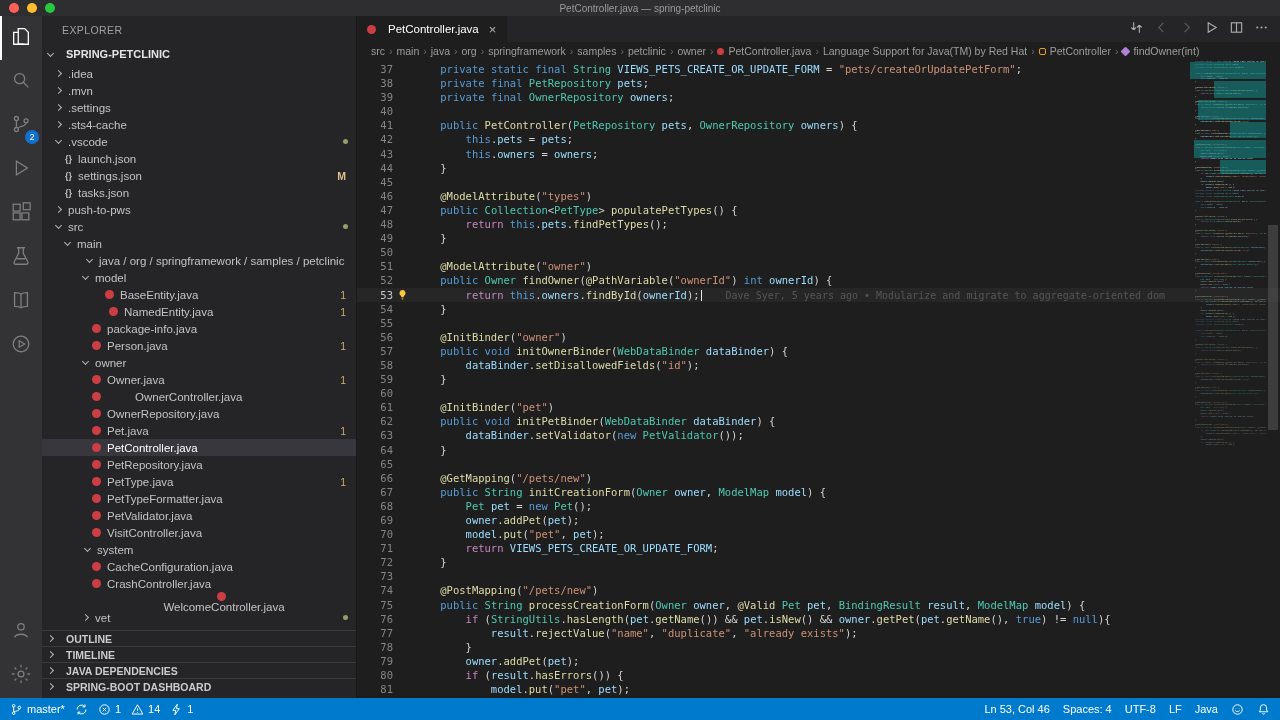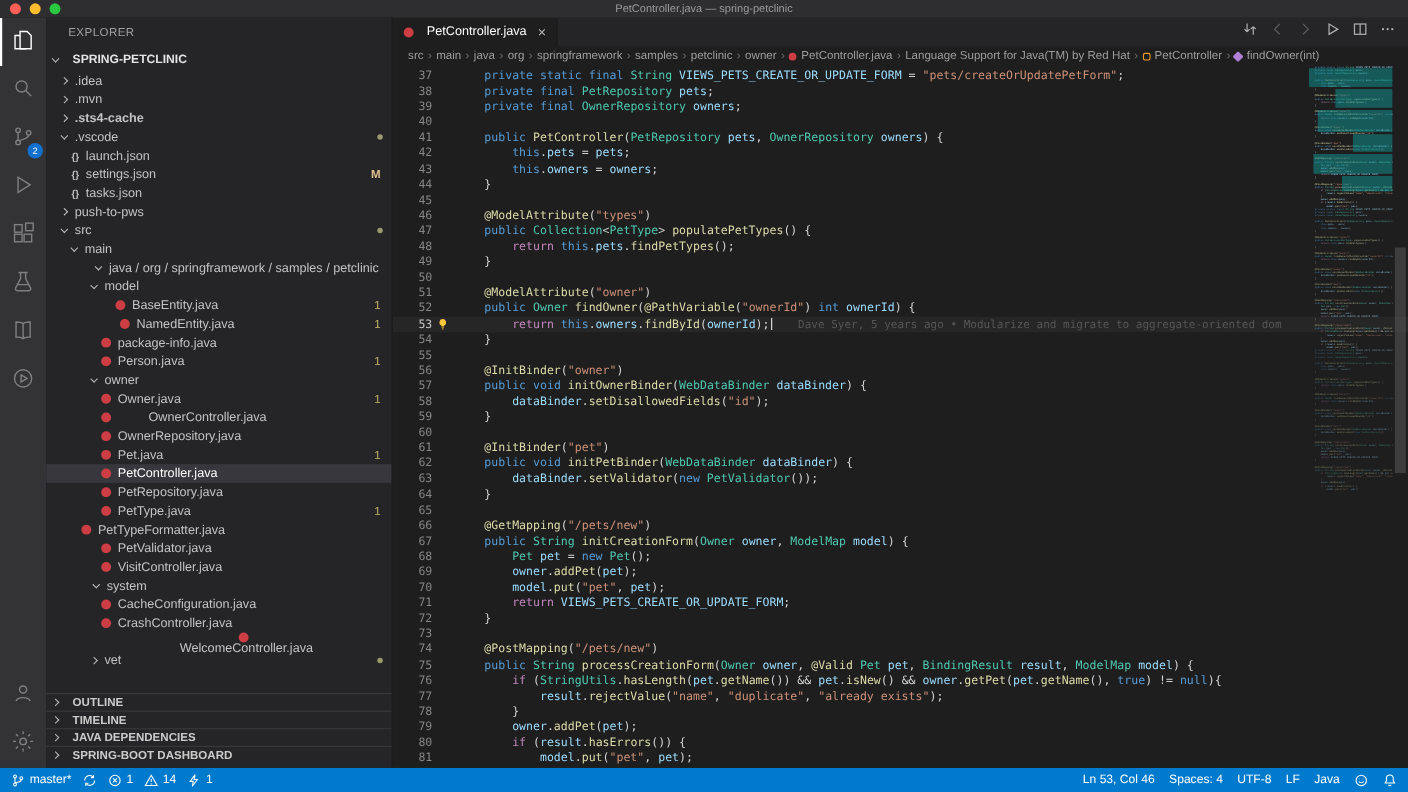--- a/index.html
+++ b/index.html
@@ -169,21 +169,25 @@
     </div>
     <div class="tree">
         <div class="trow" style="padding-left: 14px;">
           <span class="chev col"></span>
           <span>.idea</span>
         </div>
         <div class="trow" style="padding-left: 14px;">
           <span class="chev col"></span>
           <span>.mvn</span>
         </div>
-        <div class="trow" style="padding-left: 14px; font-weight: bold;">
+        <div class="trow" style="padding-left: 14px;">
+          <span class="chev col"></span>
+          <span>.settings</span>
+        </div>
+        <div class="trow" style="padding-left: 14px;">
           <span class="chev col"></span>
           <span>.sts4-cache</span>
         </div>
         <div class="trow" style="padding-left: 14px;">
           <span class="chev exp"></span>
           <span>.vscode</span>
           <span class="fdot"></span>
         </div>
         <div class="trow" style="padding-left: 23px;">
           <span class="ficon json-ic">{}</span>
@@ -288,21 +292,21 @@
           </span>
           <span>PetRepository.java</span>
         </div>
         <div class="trow" style="padding-left: 50px;">
           <span class="ficon">
             <span class="java-dot"></span>
           </span>
           <span>PetType.java</span>
           <span class="badge1">1</span>
         </div>
-        <div class="trow" style="padding-left: 32px; text-align: center;">
+        <div class="trow" style="padding-left: 50px; text-align: center;">
           <span class="ficon">
             <span class="java-dot"></span>
           </span>
           <span>PetTypeFormatter.java</span>
         </div>
         <div class="trow" style="padding-left: 50px;">
           <span class="ficon">
             <span class="java-dot"></span>
           </span>
           <span>PetValidator.java</span>

